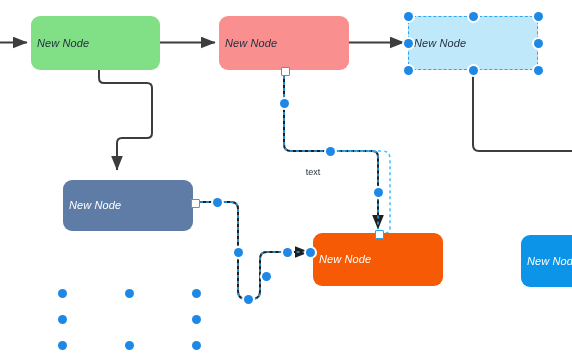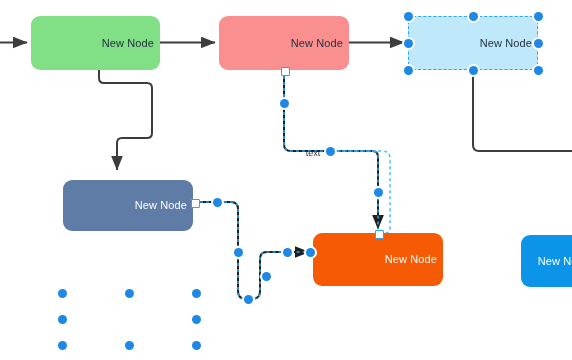--- a/index.html
+++ b/index.html
@@ -22,24 +22,25 @@
     width: 572px;
     height: 360px;
     pointer-events: none;
   }
   .node {
     position: absolute;
     box-sizing: border-box;
     border-radius: 9px;
     display: flex;
     align-items: center;
-    justify-content: flex-end;
+    justify-content: flex-start;
     text-align: center;
     font-size: 11px;
     letter-spacing: 0.1px;
+    font-style: italic;
   }
   .node-label {
     display: block;
     line-height: 13px;
     padding: 0 6px;
   }
   .node-green   { background: #81e085; color: #23313d; }
   .node-red     { background: #fa8f8f; color: #23313d; }
   .node-sel     { background: #bfe8fb; color: #23313d; }
   .node-slate   { background: #5f7ca6; color: #ffffff; }
@@ -83,20 +84,21 @@
     border: 1.5px solid #29a4f2;
     box-shadow: none;
   }
   .edge-label {
     position: absolute;
     font-size: 9px;
     color: #23313d;
     background: transparent;
     transform: translate(-50%, -50%);
     white-space: nowrap;
+    margin-top: 19px;
   }
 </style>
 </head>
 <body>
 
 <div id="canvas">
 
   <svg id="edge-layer" viewBox="0 0 572 360" width="572" height="360">
     <defs>
       <marker id="arrowDark" markerWidth="9" markerHeight="9" refX="7.2" refY="3" orient="auto" markerUnits="strokeWidth">

